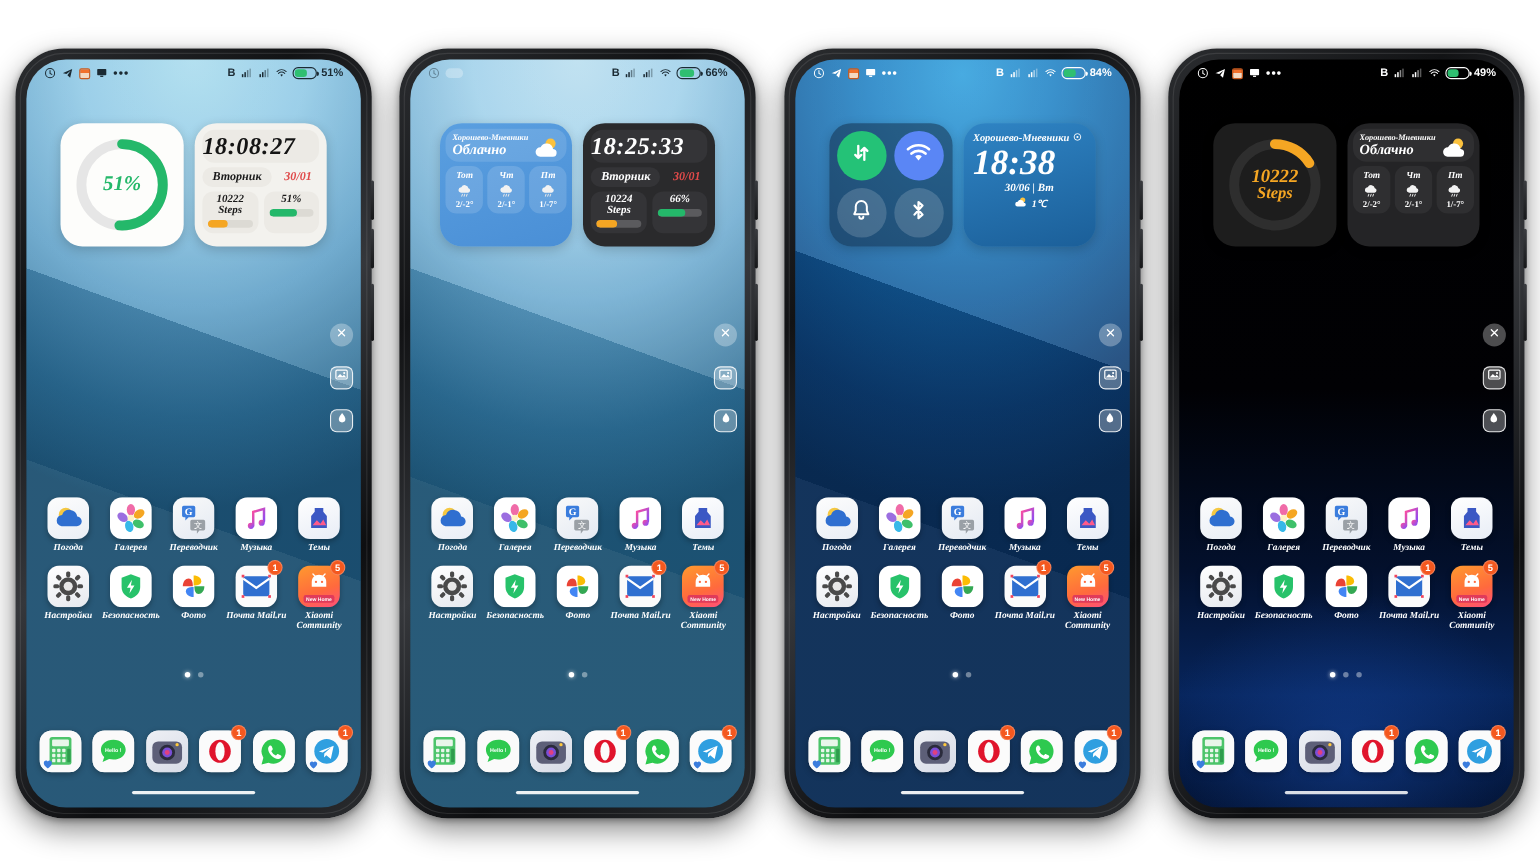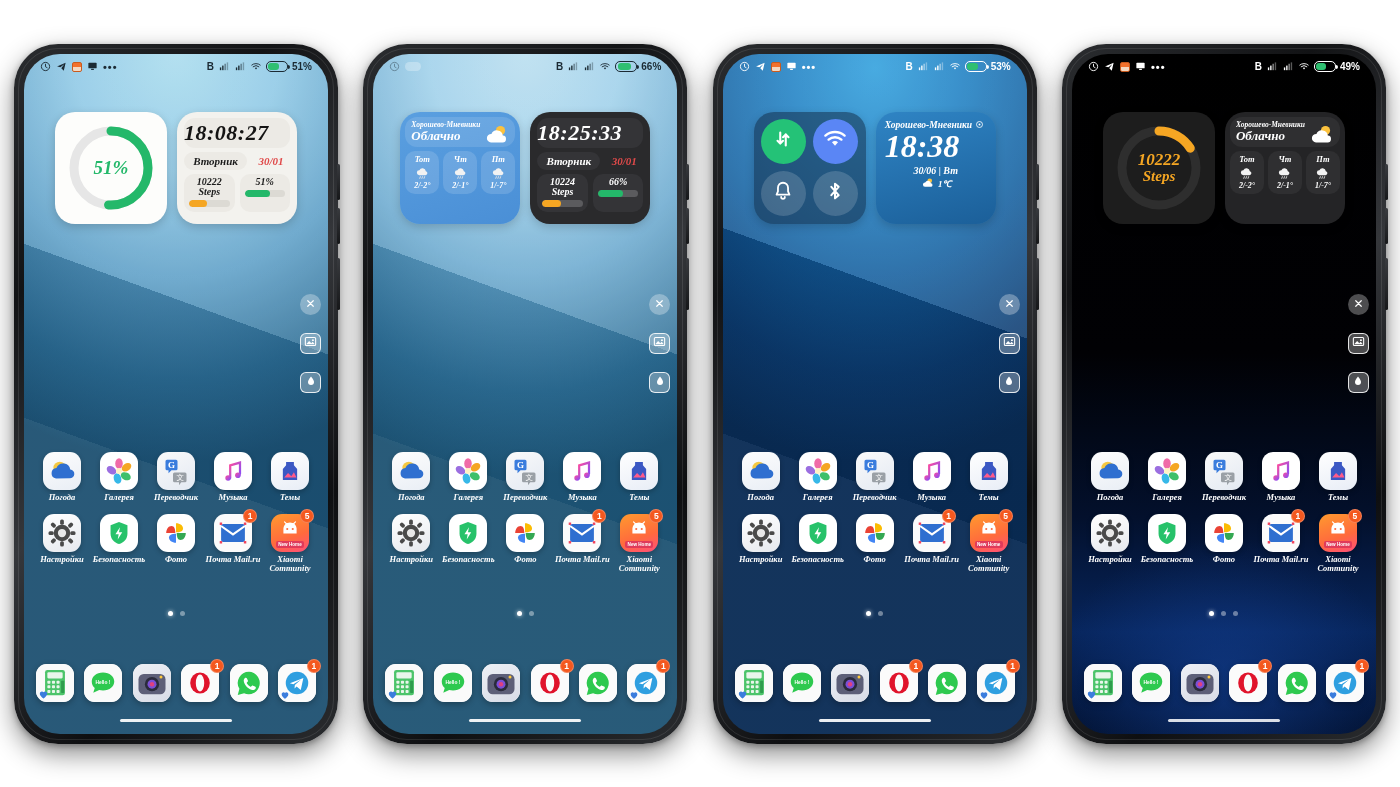--- a/index.html
+++ b/index.html
@@ -110,21 +110,21 @@
   .wea-dark{ background:#242426; }
   .wea-head{ border-radius:12px; padding:3px 6px 4px; position:relative; }
   .wea-head.b{ background:rgba(255,255,255,.12);} .wea-head.d{ background:#2f2f31;}
   .wea-loc{ font-style:italic; font-weight:700; font-size:7.5px; color:#fff; white-space:nowrap; overflow:hidden;}
   .wea-cond{ font-style:italic; font-weight:700; font-size:13px; color:#fff; line-height:1.1;}
   .wea-icon{ position:absolute; right:4px; top:6px; }
   .wea-days{ display:flex; gap:4px; }
   .wea-day{ flex:1; border-radius:10px; padding:3px 0 4px; text-align:center;}
   .wea-day.b{ background:rgba(255,255,255,.14);} .wea-day.d{ background:#2f2f31;}
   .wd-name{ font-style:italic; font-weight:700; font-size:8.5px; color:#fff; }
-  .wd-temp{ font-style:italic; font-weight:700; font-size:8px; color:#fff; }
+  .wd-temp{ font-weight:700; font-size:8px; color:#fff; }
   .wd-ico{ margin:2px 0 1px; display:flex; justify-content:center;}
 
   
   .tog-card{ background:rgba(18,46,72,.55); padding:7px; display:grid; grid-template-columns:1fr 1fr; gap:6px; }
   .tog{ width:45px;height:45px;border-radius:50%;display:flex;align-items:center;justify-content:center;}
   .tog.on-green{ background:#24c277; }
   .tog.on-blue{ background:#5a86f5; }
   .tog.off{ background:rgba(255,255,255,.16); }
 
   
@@ -976,21 +976,21 @@
             <span class="sb-ico">
               <svg width="12" height="11" viewBox="0 0 24 24">
                 <path d="M12 18.5l2.6-3.2a3.6 3.6 0 0 0-5.2 0z" fill="#ffffff"></path>
                 <path d="M5.8 12.4a9.6 9.6 0 0 1 12.4 0" fill="none" stroke="#ffffff" stroke-width="2" stroke-linecap="round"></path>
                 <path d="M2.8 8.8a14.2 14.2 0 0 1 18.4 0" fill="none" stroke="#ffffff" stroke-width="2" stroke-linecap="round"></path>
               </svg>
             </span>
             <span class="batt">
               <i style="width:10.54px"></i>
             </span>
-            <span class="bpct">53%</span>
+            <span class="bpct">84%</span>
           </div>
         </div>
         <div class="widgets">
           <div class="w w-sq tog-card">
             <div class="tog on-green">
               <span><svg width="22" height="22" viewBox="0 0 24 24">
                   <path d="M9 5v12M9 17l-3-3M9 17l3-3" stroke="#ffffff" stroke-width="2.3" fill="none" stroke-linecap="round" stroke-linejoin="round"></path>
                   <path d="M15 19V7M15 7l-3 3M15 7l3 3" stroke="#ffffff" stroke-width="2.3" fill="none" stroke-linecap="round" stroke-linejoin="round"></path>
                 </svg></span>
             </div>

